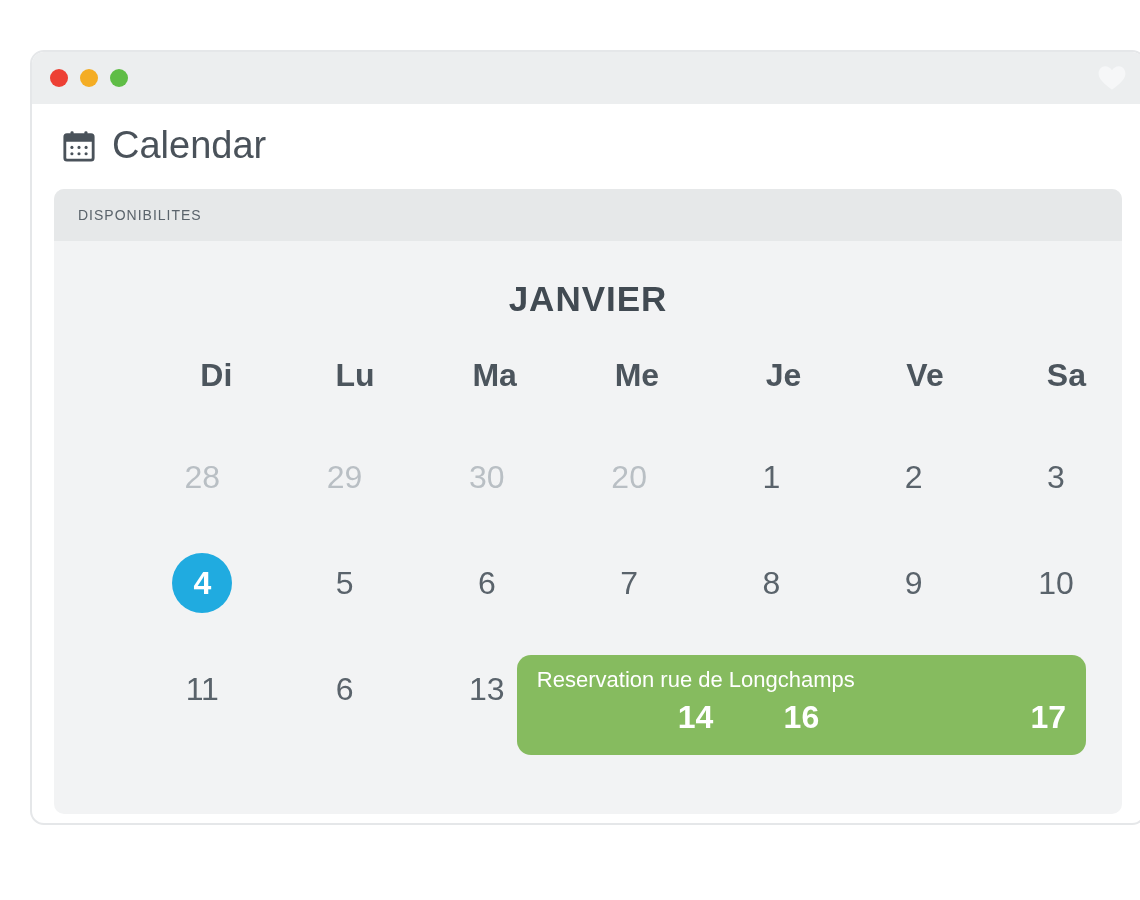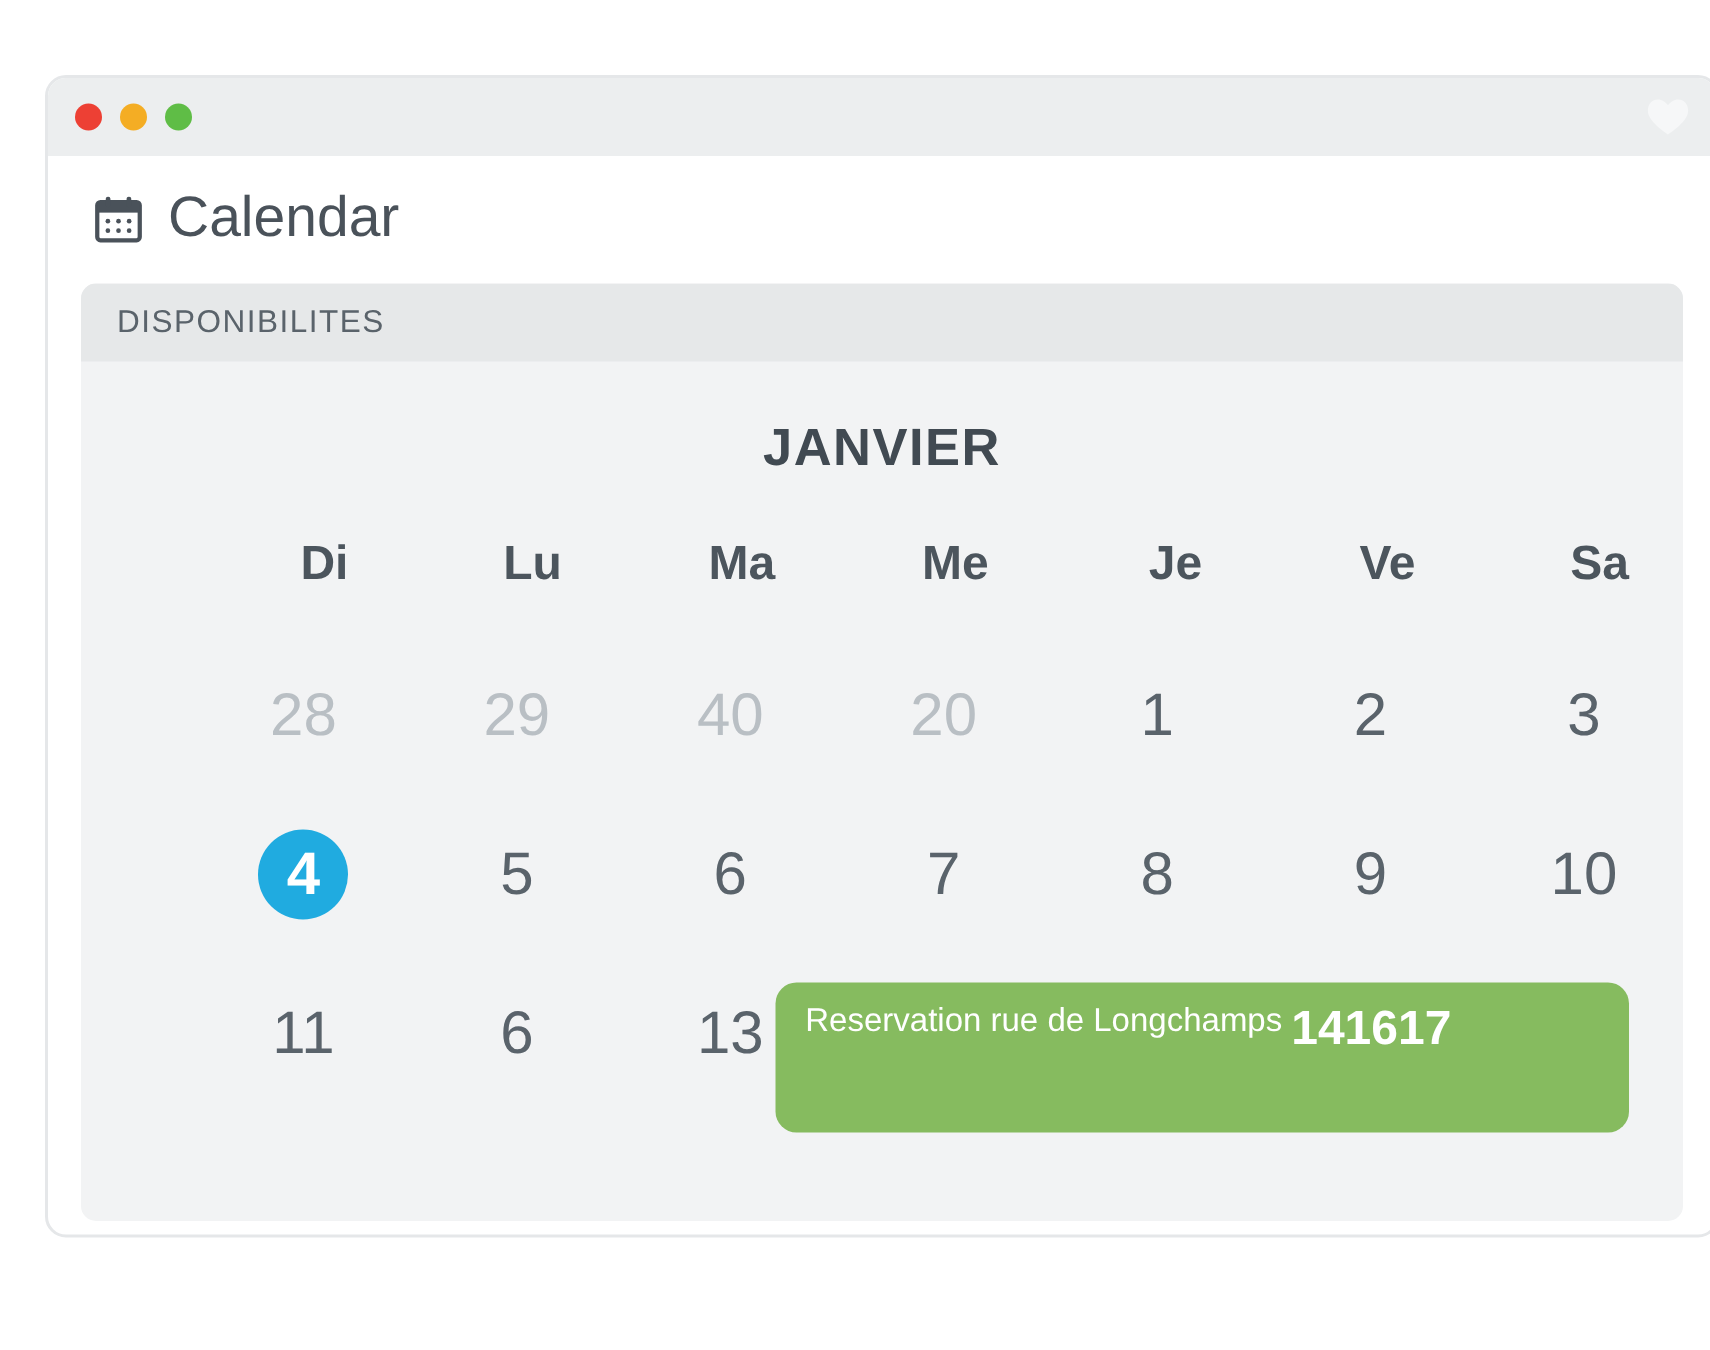--- a/index.html
+++ b/index.html
@@ -62,21 +62,21 @@
     overflow: hidden;
   }
   .panel-header {
     background: #e6e8e9;
     height: 52px;
     display: flex;
     align-items: center;
     padding: 0 24px;
   }
   .panel-header-text {
-    font-size: 21px;
+    font-size: 14px;
     letter-spacing: 1px;
     color: #5a636b;
     font-weight: 500;
   }
 
   .month-title {
     text-align: center;
     font-size: 35px;
     font-weight: 700;
     color: #414a52;
@@ -102,21 +102,21 @@
   .weekday {
     font-size: 32px;
     font-weight: 600;
     color: #4c555d;
   }
   .week-row {
     height: 106px;
     align-items: center;
   }
   .day {
-    font-size: 40px;
+    font-size: 32px;
     font-weight: 400;
     color: #5a636b;
     display: inline-flex;
     align-items: center;
     justify-content: center;
     min-width: 60px;
     height: 60px;
     border-radius: 50%;
   }
   .day.other-month {
@@ -128,21 +128,21 @@
     font-weight: 700;
     width: 60px;
   }
   .event {
     position: absolute;
     background: #86bb5f;
     border-radius: 14px;
     color: #ffffff;
     padding: 12px 20px 16px 20px;
     display: flex;
-    flex-direction: row;
+    flex-direction: column;
     gap: 6px;
   }
   .event-title {
     font-size: 22px;
     font-weight: 400;
   }
   .event-days {
     display: flex;
   }
   .event-days .ecell {
@@ -214,21 +214,21 @@
         <div class="cell"><span class="weekday">Ma</span></div>
         <div class="cell"><span class="weekday">Me</span></div>
         <div class="cell"><span class="weekday">Je</span></div>
         <div class="cell"><span class="weekday">Ve</span></div>
         <div class="cell"><span class="weekday">Sa</span></div>
       </div>
 
       <div class="week-row">
         <div class="cell"><span class="day other-month">28</span></div>
         <div class="cell"><span class="day other-month">29</span></div>
-        <div class="cell"><span class="day other-month">40</span></div>
+        <div class="cell"><span class="day other-month">30</span></div>
         <div class="cell"><span class="day other-month">20</span></div>
         <div class="cell"><span class="day">1</span></div>
         <div class="cell"><span class="day">2</span></div>
         <div class="cell"><span class="day">3</span></div>
       </div>
 
       <div class="week-row">
         <div class="cell"><span class="day selected">4</span></div>
         <div class="cell"><span class="day">5</span></div>
         <div class="cell"><span class="day">6</span></div>

